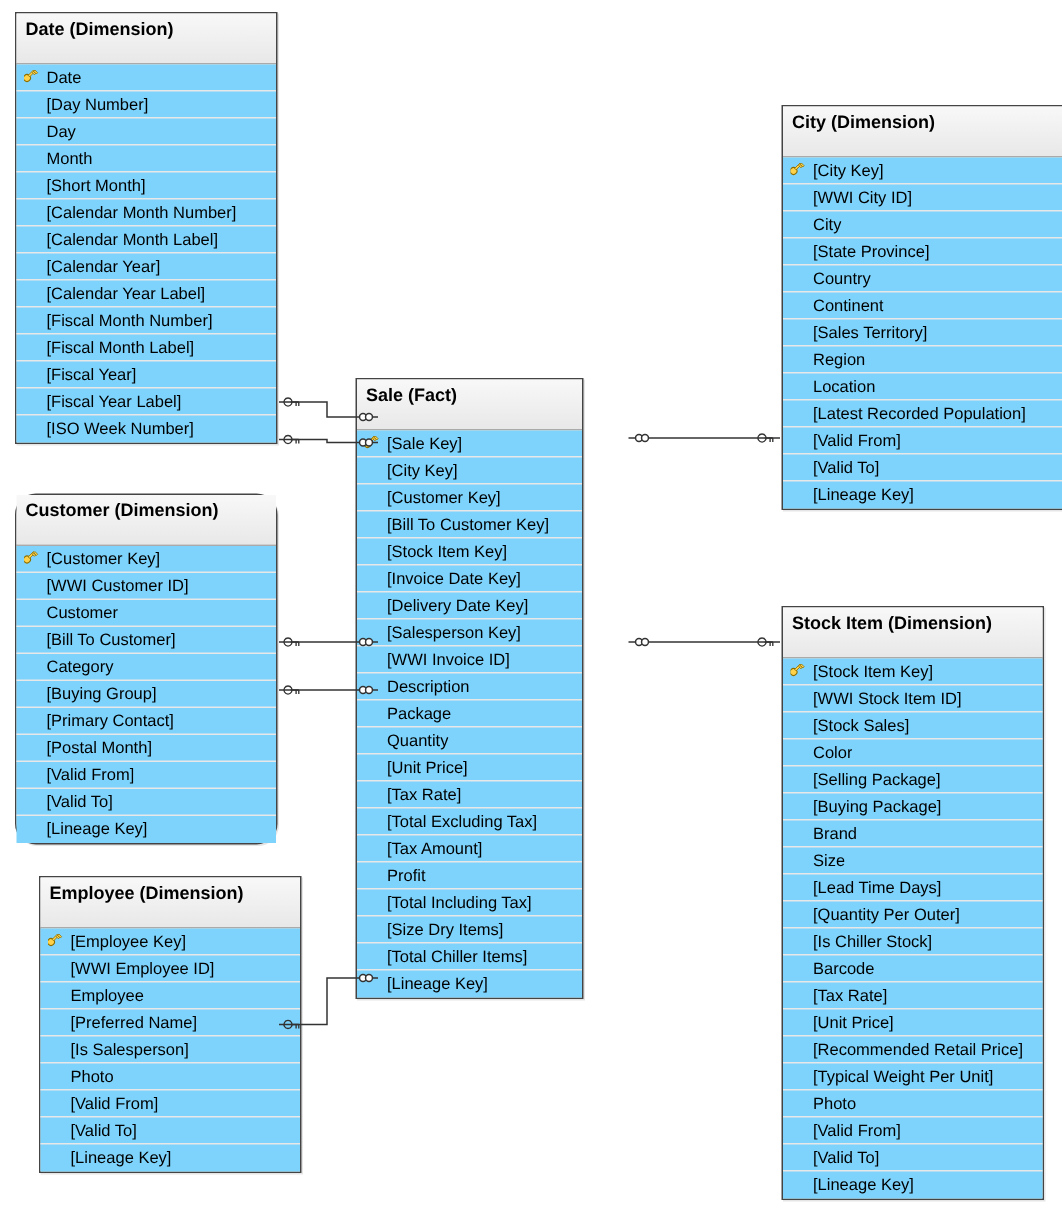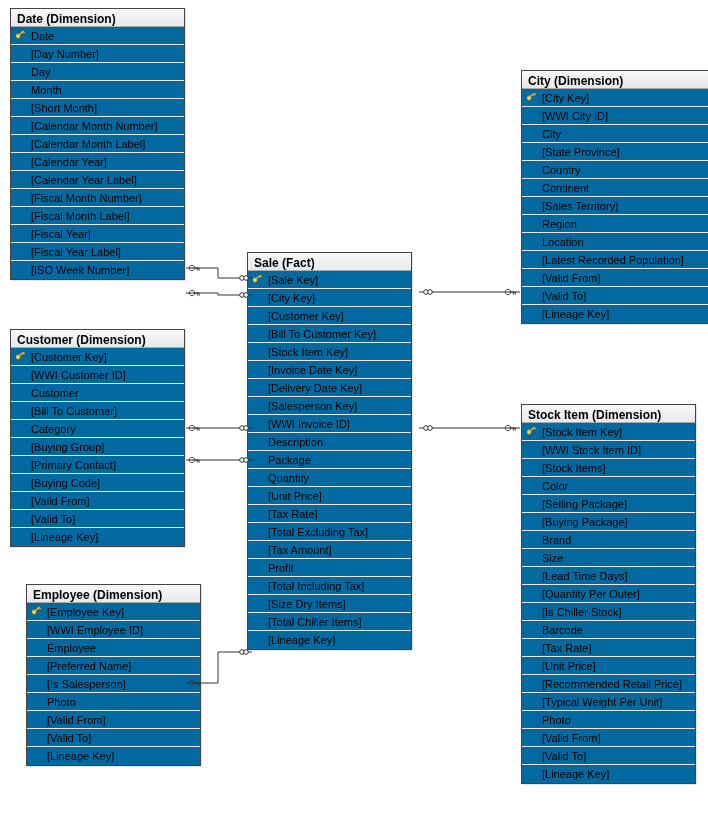--- a/index.html
+++ b/index.html
@@ -17,26 +17,26 @@
   .table {
     position: absolute;
     background: #fff;
     border: 1px solid #444;
     box-shadow: 1px 1px 0 rgba(0,0,0,0.1);
   }
   .table-title {
     background: linear-gradient(#f8f8f8, #e8e8e8);
     border-bottom: 1px solid #aaa;
     font-weight: bold;
-    padding: 3px 6px 0 6px;
+    padding: 3px 6px 16px 6px;
     font-size: 12px;
     white-space: nowrap;
   }
   .table-body {
-    background: #0369a1;
+    background: #7dd3fc;
   }
   .row {
     display: flex;
     align-items: center;
     height: 18px;
     padding: 0 2px 0 4px;
     border-bottom: 1px solid #e8e8e8;
     white-space: nowrap;
     overflow: hidden;
   }
@@ -141,21 +141,21 @@
         <span class="key-cell"></span>
         <span class="col-text">[Fiscal Year Label]</span>
       </div>
       <div class="row">
         <span class="key-cell"></span>
         <span class="col-text">[ISO Week Number]</span>
       </div>
     </div>
 </div>
 
-<div class="table" style="left:10px; top:329px; width:175px;">
+<div class="table" style="left:10px; top:329px; width:175px;border-radius:14px;">
   <div class="table-title">Customer (Dimension)</div>
   <div class="table-body">
       <div class="row">
         <span class="key-cell key-icon">
           <svg width="12" height="12" viewBox="0 0 12 12">
             <g transform="translate(2,6) rotate(-45)">
               <circle cx="0" cy="0" r="2.3" fill="#ffd24a" stroke="#8a6d00" stroke-width="0.7"></circle>
               <rect x="1.8" y="-0.7" width="5" height="1.4" fill="#ffd24a" stroke="#8a6d00" stroke-width="0.5"></rect>
               <rect x="5" y="0" width="1.2" height="2" fill="#ffd24a" stroke="#8a6d00" stroke-width="0.5"></rect>
               <rect x="6.3" y="0" width="1.2" height="2.5" fill="#ffd24a" stroke="#8a6d00" stroke-width="0.5"></rect>
@@ -183,21 +183,21 @@
       <div class="row">
         <span class="key-cell"></span>
         <span class="col-text">[Buying Group]</span>
       </div>
       <div class="row">
         <span class="key-cell"></span>
         <span class="col-text">[Primary Contact]</span>
       </div>
       <div class="row">
         <span class="key-cell"></span>
-        <span class="col-text">[Buying Code]</span>
+        <span class="col-text">[Postal Month]</span>
       </div>
       <div class="row">
         <span class="key-cell"></span>
         <span class="col-text">[Valid From]</span>
       </div>
       <div class="row">
         <span class="key-cell"></span>
         <span class="col-text">[Valid To]</span>
       </div>
       <div class="row">
@@ -251,21 +251,21 @@
         <span class="key-cell"></span>
         <span class="col-text">[Valid To]</span>
       </div>
       <div class="row">
         <span class="key-cell"></span>
         <span class="col-text">[Lineage Key]</span>
       </div>
     </div>
 </div>
 
-<div class="table" style="left:247px; top:252px; width:165px;">
+<div class="table" style="left:237px; top:252px; width:152px;">
   <div class="table-title">Sale (Fact)</div>
   <div class="table-body">
       <div class="row">
         <span class="key-cell key-icon">
           <svg width="12" height="12" viewBox="0 0 12 12">
             <g transform="translate(2,6) rotate(-45)">
               <circle cx="0" cy="0" r="2.3" fill="#ffd24a" stroke="#8a6d00" stroke-width="0.7"></circle>
               <rect x="1.8" y="-0.7" width="5" height="1.4" fill="#ffd24a" stroke="#8a6d00" stroke-width="0.5"></rect>
               <rect x="5" y="0" width="1.2" height="2" fill="#ffd24a" stroke="#8a6d00" stroke-width="0.5"></rect>
               <rect x="6.3" y="0" width="1.2" height="2.5" fill="#ffd24a" stroke="#8a6d00" stroke-width="0.5"></rect>
@@ -439,21 +439,21 @@
           </svg>
         </span>
         <span class="col-text">[Stock Item Key]</span>
       </div>
       <div class="row">
         <span class="key-cell"></span>
         <span class="col-text">[WWI Stock Item ID]</span>
       </div>
       <div class="row">
         <span class="key-cell"></span>
-        <span class="col-text">[Stock Items]</span>
+        <span class="col-text">[Stock Sales]</span>
       </div>
       <div class="row">
         <span class="key-cell"></span>
         <span class="col-text">Color</span>
       </div>
       <div class="row">
         <span class="key-cell"></span>
         <span class="col-text">[Selling Package]</span>
       </div>
       <div class="row">

